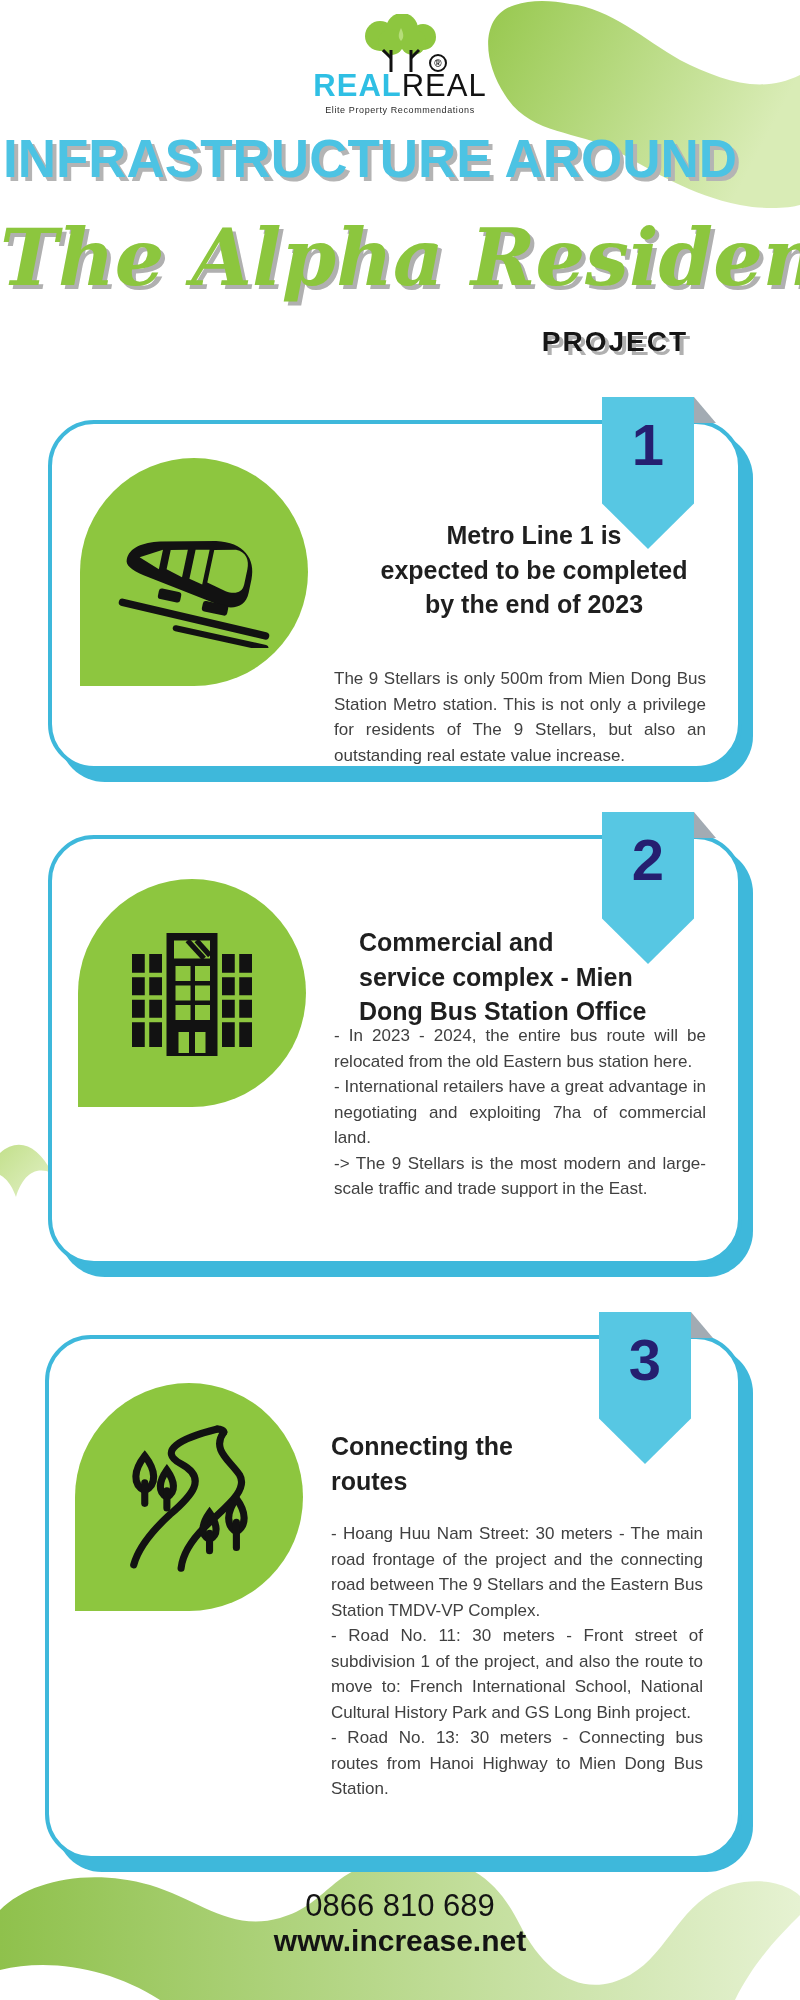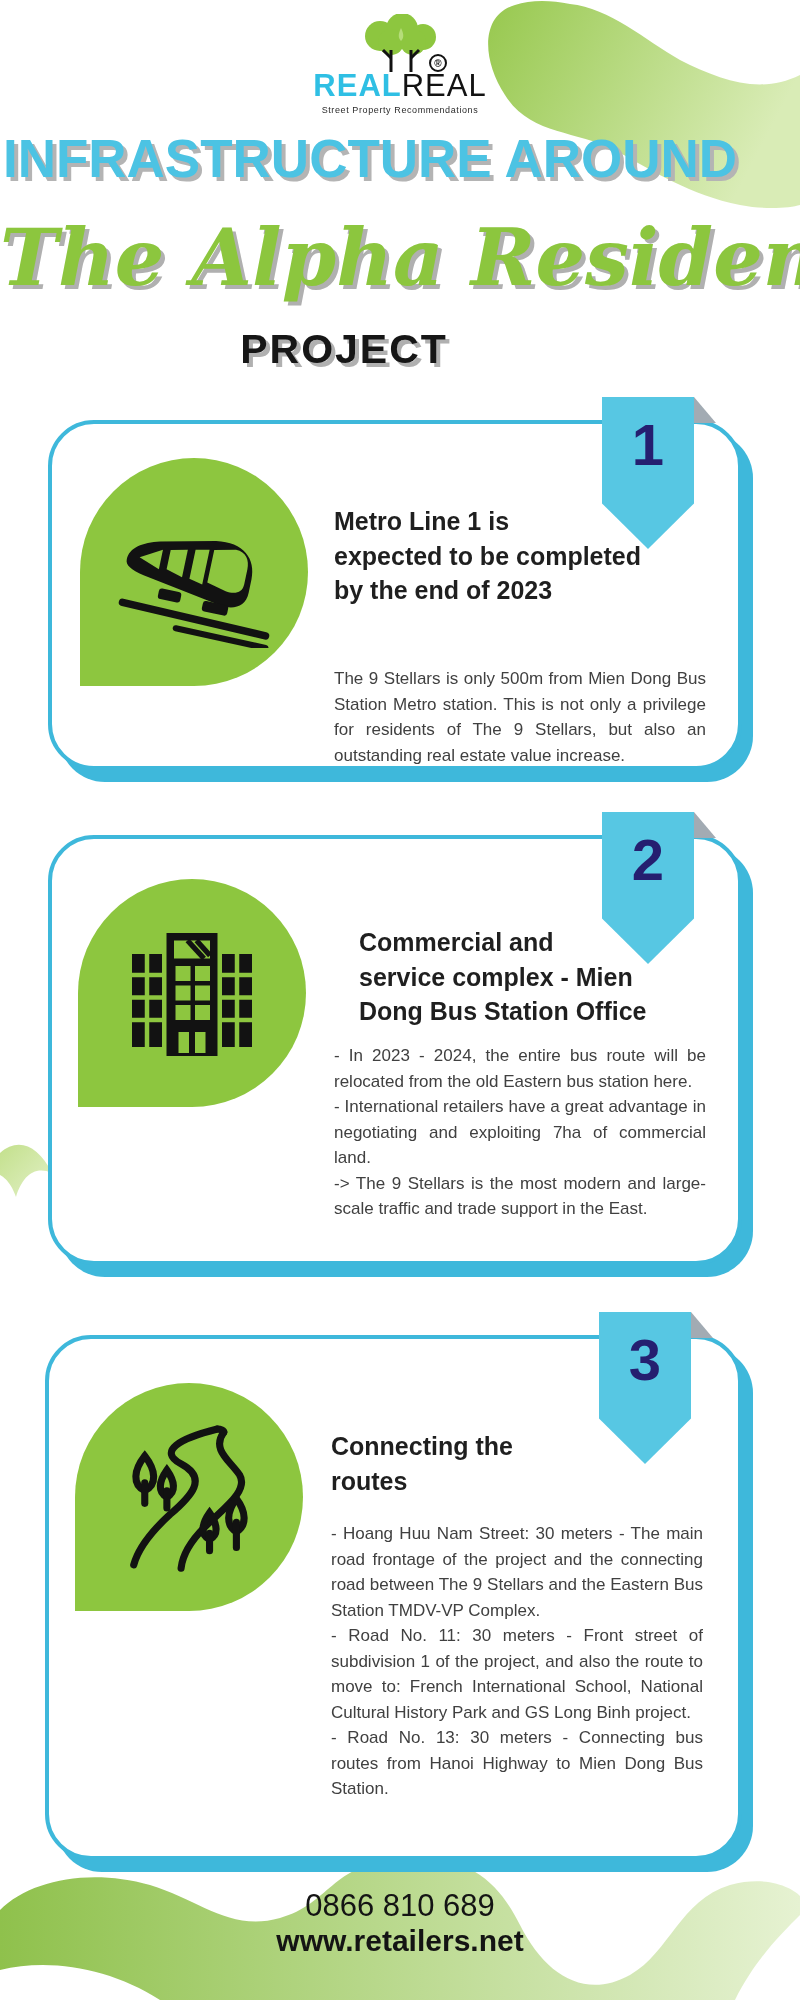--- a/index.html
+++ b/index.html
@@ -19,22 +19,22 @@
   .logo-tique{color:#121212;font-weight:400;}
   .logo-tag{font-size:9px;letter-spacing:.6px;color:#2b2b2b;margin-top:4px;}
 
   
   .title-main{position:absolute;top:128px;left:0;width:740px;text-align:center;
     font-size:53px;font-weight:800;letter-spacing:0px;color:#4cc3e3;
     text-shadow:4px 4px 0 #b4b4b4;z-index:2;white-space:nowrap;}
   .title-script{position:absolute;top:212px;left:0;width:800px;text-align:center;
     font-family:"DejaVu Serif",serif;font-style:italic;font-weight:700;
     font-size:78px;color:#8cc63e;text-shadow:4px 4px 0 #b0b0b0;z-index:2;white-space:nowrap;}
-  .title-sub{position:absolute;top:326px;left:0;width:688px;text-align:center;
-    font-size:41px;font-weight:800;letter-spacing:2px;color:#161616;
+  .title-sub{position:absolute;top:326px;left:0;width:688px;text-align:right;
+    font-size:28px;font-weight:800;letter-spacing:2px;color:#161616;
     text-shadow:4px 4px 0 #b0b0b0;z-index:2;}
 
   
   .card{position:absolute;background:#ffffff;border:4px solid #3eb8db;border-radius:46px;
     box-shadow:11px 12px 0 0 #3eb8db;z-index:2;}
   .card1{left:48px;top:420px;width:686px;height:342px;}
   .card2{left:48px;top:835px;width:686px;height:422px;}
   .card3{left:45px;top:1335px;width:689px;height:517px;}
 
   .ribbon{position:absolute;left:550px;top:-27px;width:92px;height:152px;background:#57c7e3;
@@ -45,28 +45,28 @@
     clip-path:polygon(0 0,100% 100%,0 100%);z-index:5;}
 
   .teardrop{position:absolute;width:228px;height:228px;background:#8dc63f;
     border-radius:50% 50% 50% 0;display:flex;align-items:center;justify-content:center;z-index:3;}
   .card1 .teardrop{left:28px;top:34px;}
   .card2 .teardrop{left:26px;top:40px;}
   .card3 .teardrop{left:26px;top:44px;}
 
   .card-heading{position:absolute;left:282px;width:420px;color:#1f1f1f;
     font-size:25px;font-weight:700;line-height:1.38;white-space:pre-line;z-index:4;}
-  .card1 .card-heading{top:80px;width:400px;}
+  .card1 .card-heading{top:94px;width:400px;text-align:center;}
   .card2 .card-heading{top:86px;margin-left:25px;}
   .card3 .card-heading{top:90px;}
 
   .card-body{position:absolute;left:282px;width:372px;color:#404040;
     font-size:17px;font-weight:400;line-height:1.5;text-align:justify;white-space:pre-line;z-index:4;}
   .card1 .card-body{top:208px;margin-top:34px;}
-  .card2 .card-body{top:204px;}
+  .card2 .card-body{top:184px;}
   .card3 .card-body{top:182px;}
 
   
   .footer-phone{position:absolute;top:1888px;left:0;width:800px;text-align:center;
     font-size:31px;font-weight:400;color:#141414;z-index:3;}
   .footer-site{position:absolute;top:1924px;left:0;width:800px;text-align:center;
     font-size:30px;font-weight:700;color:#141414;z-index:3;}
 </style>
 </head>
 <body>
@@ -92,21 +92,21 @@
       <circle cx="78" cy="28" r="13" fill="#8dc63f"></circle>
       <path d="M56 36 L56 58" stroke="#121212" stroke-width="3" fill="none"></path>
       <path d="M56 44 L48 36" stroke="#121212" stroke-width="3" fill="none"></path>
       <path d="M76 36 L76 58" stroke="#121212" stroke-width="3" fill="none"></path>
       <path d="M76 44 L84 36" stroke="#121212" stroke-width="3" fill="none"></path>
       <path d="M66 14 C63 20 63 24 66 27 C69 24 69 20 66 14 Z" fill="#b6dd7a"></path>
       <circle cx="103" cy="49" r="8" fill="#ffffff" stroke="#121212" stroke-width="2"></circle>
       <text x="103" y="53" font-size="10" font-weight="bold" text-anchor="middle" fill="#121212">®</text>
     </svg>
     <div class="logo-word"><span class="logo-real">REAL</span><span class="logo-tique">REAL</span></div>
-    <div class="logo-tag">Street Property Recommendations</div>
+    <div class="logo-tag">Elite Property Recommendations</div>
   </div>
 
   <div class="title-main">INFRASTRUCTURE AROUND</div>
   <div class="title-script">The Alpha Residence</div>
   <div class="title-sub">PROJECT</div>
 
   <div class="card card1">
     <div class="ribbon">
       <div class="ribbon-num">1</div>
     </div>
@@ -212,15 +212,15 @@
     <defs>
       <linearGradient id="gWave" x1="0" y1="0" x2="1" y2="0">
         <stop offset="0" stop-color="#8fc14c"></stop>
           <stop offset="1" stop-color="#e6f2d2"></stop>
       </linearGradient>
     </defs>
     <path d="M0 70 C30 40 90 28 150 45 C200 60 230 92 280 78 C330 64 330 25 400 18 C470 12 500 45 520 85 C545 135 585 160 630 135 C670 112 680 60 730 45 C770 34 795 50 800 56 L800 75 C780 95 755 120 735 160 L160 160 C110 128 50 118 0 130 Z" fill="url(#gWave)"></path>
   </svg>
 
   <div class="footer-phone">0866 810 689</div>
-  <div class="footer-site">www.retailers.net</div>
+  <div class="footer-site">www.increase.net</div>
 
 </div>
 
 </body></html>

